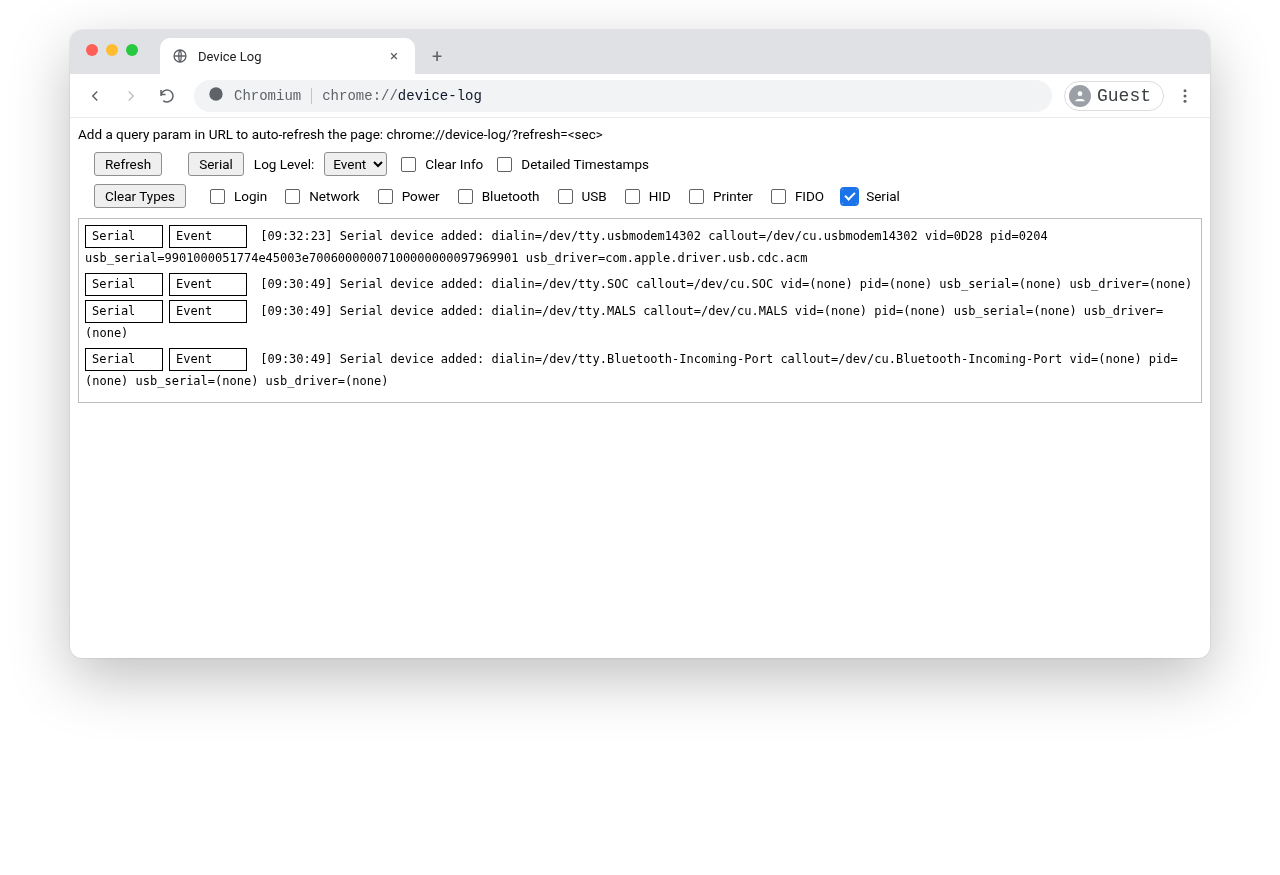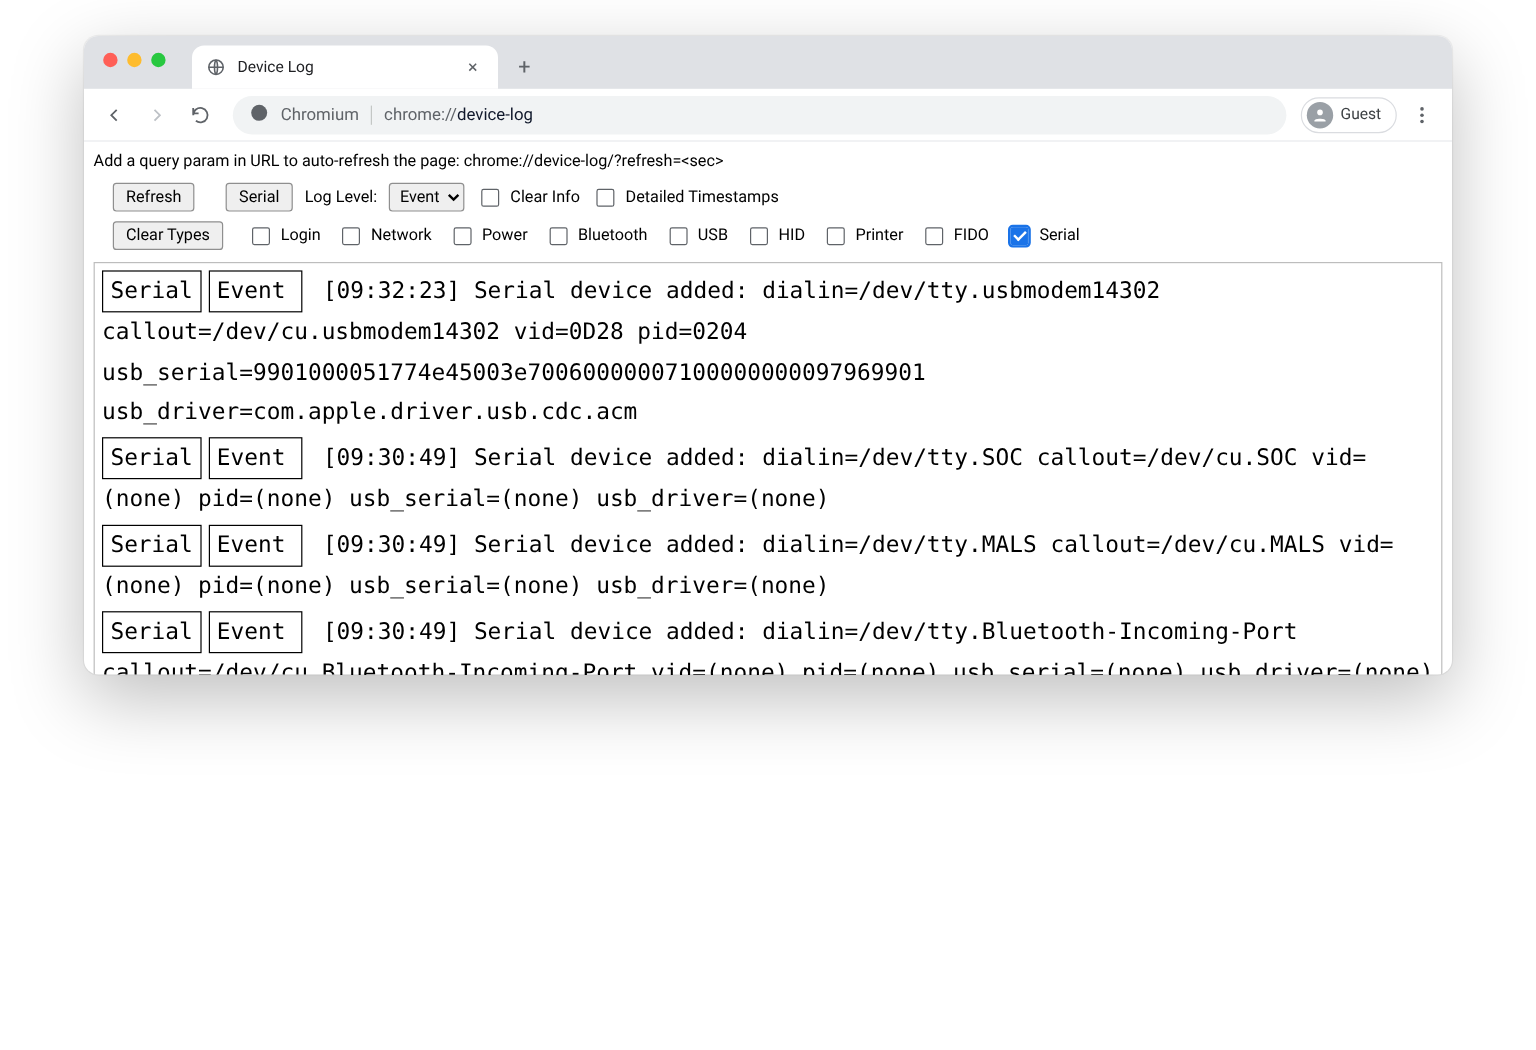--- a/index.html
+++ b/index.html
@@ -5,21 +5,21 @@
   * { box-sizing: border-box; }
   html, body { margin:0; padding:0; }
   body {
     background:#fff;
     font-family: -apple-system, BlinkMacSystemFont, "Segoe UI", Roboto, sans-serif;
     width:1280px; height:875px;
     display:flex; align-items:flex-start; justify-content:center;
     padding-top:30px;
   }
   .window {
-    width:1140px; height:532px;
+    width:1140px; height:628px;
     background:#fff;
     border-radius:12px;
     box-shadow: 0 20px 60px rgba(0,0,0,.25), 0 0 0 1px rgba(0,0,0,.05);
     overflow:hidden;
     display:flex; flex-direction:column;
   }
   .titlebar {
     height:44px;
     background:#dfe1e5;
     display:flex; align-items:flex-end;
@@ -51,21 +51,21 @@
     width:28px; height:28px;
     display:flex; align-items:center; justify-content:center;
     margin-left:8px; margin-bottom:4px;
     font-size:18px; color:#5f6368; cursor:pointer;
     border-radius:50%;
   }
   .toolbar {
     height:44px; background:#fff;
     border-bottom:1px solid #e8eaed;
     display:flex; align-items:center;
-    padding:0 10px; gap:6px;
+    padding:0 10px; gap:6px;font-family:Liberation Mono, monospace;
   }
   .navbtn {
     width:30px; height:30px;
     display:flex; align-items:center; justify-content:center;
     border-radius:50%; color:#5f6368; cursor:pointer;
   }
   .navbtn.disabled { color:#bdc1c6; }
   .navbtn svg { width:18px; height:18px; }
   .omnibox {
     flex:1; height:32px;
@@ -76,21 +76,21 @@
     font-size:14px; color:#5f6368;
     margin:0 6px;
   }
   .omnibox .site { color:#5f6368; }
   .omnibox .divider { width:1px; height:16px; background:#c4c7c5; }
   .omnibox .url { color:#5f6368; }
   .omnibox .url b { color:#0f172a; font-weight:400; }
   .profile {
     height:30px; border:1px solid #dadce0; border-radius:16px;
     display:flex; align-items:center; gap:6px;
-    padding:0 12px 0 4px; font-size:13px; color:#3c4043;
+    padding:0 12px 0 4px; font-size:18px; color:#3c4043;
     cursor:pointer;
   }
   .profile .avatar { width:22px; height:22px; border-radius:50%; background:#9aa0a6; display:flex; align-items:center; justify-content:center;}
   .profile .avatar svg{width:14px;height:14px;fill:#fff;}
   .kebab { width:30px; height:30px; display:flex; align-items:center; justify-content:center; cursor:pointer; color:#5f6368;}
 
   .content {
     flex:1; overflow:auto;
     font-size:13.5px;
     color:#000;
@@ -131,21 +131,21 @@
     width:4px; height:8px; border:solid #fff; border-width:0 2px 2px 0;
     transform:rotate(45deg);
   }
   input[type=checkbox].highlight { outline:2px solid #1a73e8; outline-offset:0; }
 
   .logbox {
     margin:4px 2px 2px 2px;
     border:1px solid #bdbdbd;
     padding:6px 6px;
     font-family: ui-monospace, Menlo, Consolas, monospace;
-    font-size:19px;
+    font-size:12px;
     line-height:1.75;
   }
   .entry { margin-bottom:4px; word-break:break-word;}
   .tag {
     display:inline-block;
     border:1px solid #000;
     padding:0px 6px;
     min-width:78px;
     margin-right:6px;
     font-family: ui-monospace, Menlo, Consolas, monospace;

